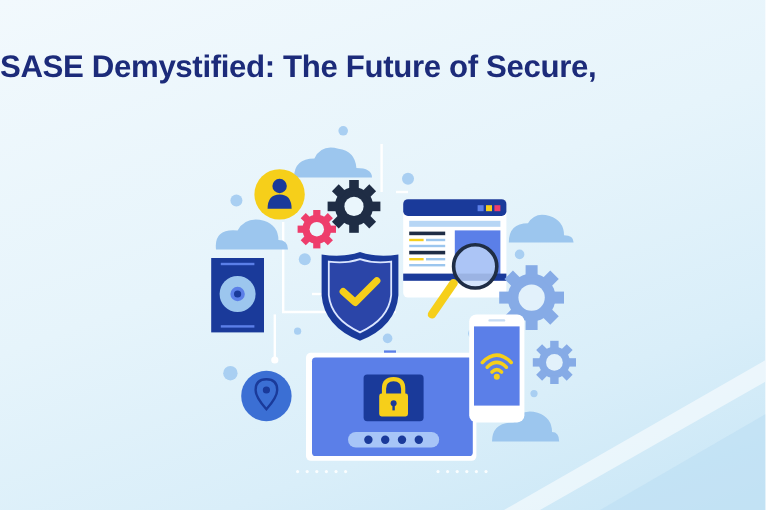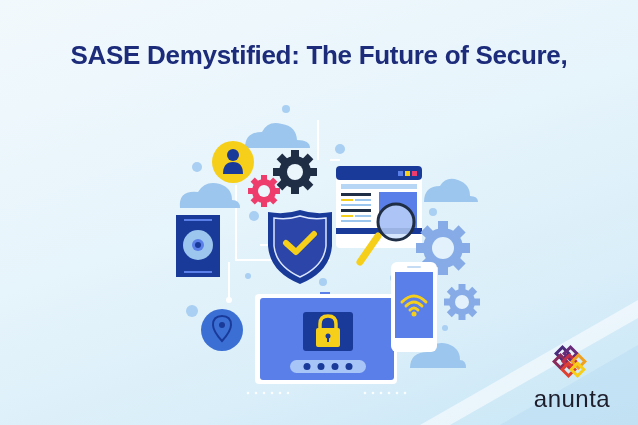--- a/index.html
+++ b/index.html
@@ -3,21 +3,21 @@
 <meta charset="utf-8">
 <style>
   html, body { margin:0; padding:0; }
   body { width:638px; height:425px; overflow:hidden; font-family:"Liberation Sans", sans-serif; }
   .banner {
     position:relative; width:638px; height:425px; overflow:hidden;
     background: linear-gradient(160deg, #f2f9fd 0%, #e6f4fb 45%, #d9eef9 75%, #c8e6f6 100%);
   }
   .streak { position:absolute; pointer-events:none; }
   .title {
-    position:absolute; left:0; top:38px; width:638px; text-align:center;
+    position:absolute; left:0; top:38px; width:638px; 
     color:#1c2b7a; font-weight:bold; font-size:26px; line-height:34px; letter-spacing:-0.3px;
   }
   .title span { display:block; }
   .illus { position:absolute; left:0; top:0; width:638px; height:425px; }
   .logo { position:absolute; left:527px; top:345px; width:90px; text-align:center; }
   .logo-text { display:block; font-size:24px; color:#1d1d2b; letter-spacing:0.5px; margin-top:-2px; }
 </style>
 </head>
 <body>
 
@@ -213,27 +213,13 @@
       <rect x="395" y="272" width="38" height="66" fill="#5b7fe8"></rect>
       <g fill="none" stroke="#f6cf1a" stroke-width="3" stroke-linecap="round">
         <path d="M402 302 Q414 290 426 302"></path>
         <path d="M406 306 Q414 298 422 306"></path>
         <path d="M410 310 Q414 306 418 310"></path>
       </g>
       <circle cx="414" cy="314" r="2.5" fill="#f6cf1a"></circle>
     </g>
   </svg>
 
-  <div class="logo">
-    <svg width="40" height="38" viewBox="0 0 40 38">
-      <g fill="none" stroke-width="3">
-        <rect x="6" y="4" width="9" height="9" stroke="#4a2a7a" transform="rotate(45 10.5 8.5)"></rect>
-        <rect x="14" y="4" width="9" height="9" stroke="#6a2a7a" transform="rotate(45 18.5 8.5)"></rect>
-        <rect x="4" y="12" width="9" height="9" stroke="#8a2a5a" transform="rotate(45 8.5 16.5)"></rect>
-        <rect x="13" y="12" width="9" height="9" stroke="#c0304a" transform="rotate(45 17.5 16.5)"></rect>
-        <rect x="22" y="12" width="9" height="9" stroke="#f0a020" transform="rotate(45 26.5 16.5)"></rect>
-        <rect x="12" y="20" width="9" height="9" stroke="#e04030" transform="rotate(45 16.5 24.5)"></rect>
-        <rect x="21" y="20" width="9" height="9" stroke="#f6cf1a" transform="rotate(45 25.5 24.5)"></rect>
-      </g>
-    </svg>
-    <span class="logo-text">anunta</span>
-  </div>
 </div>
 
 </body></html>

